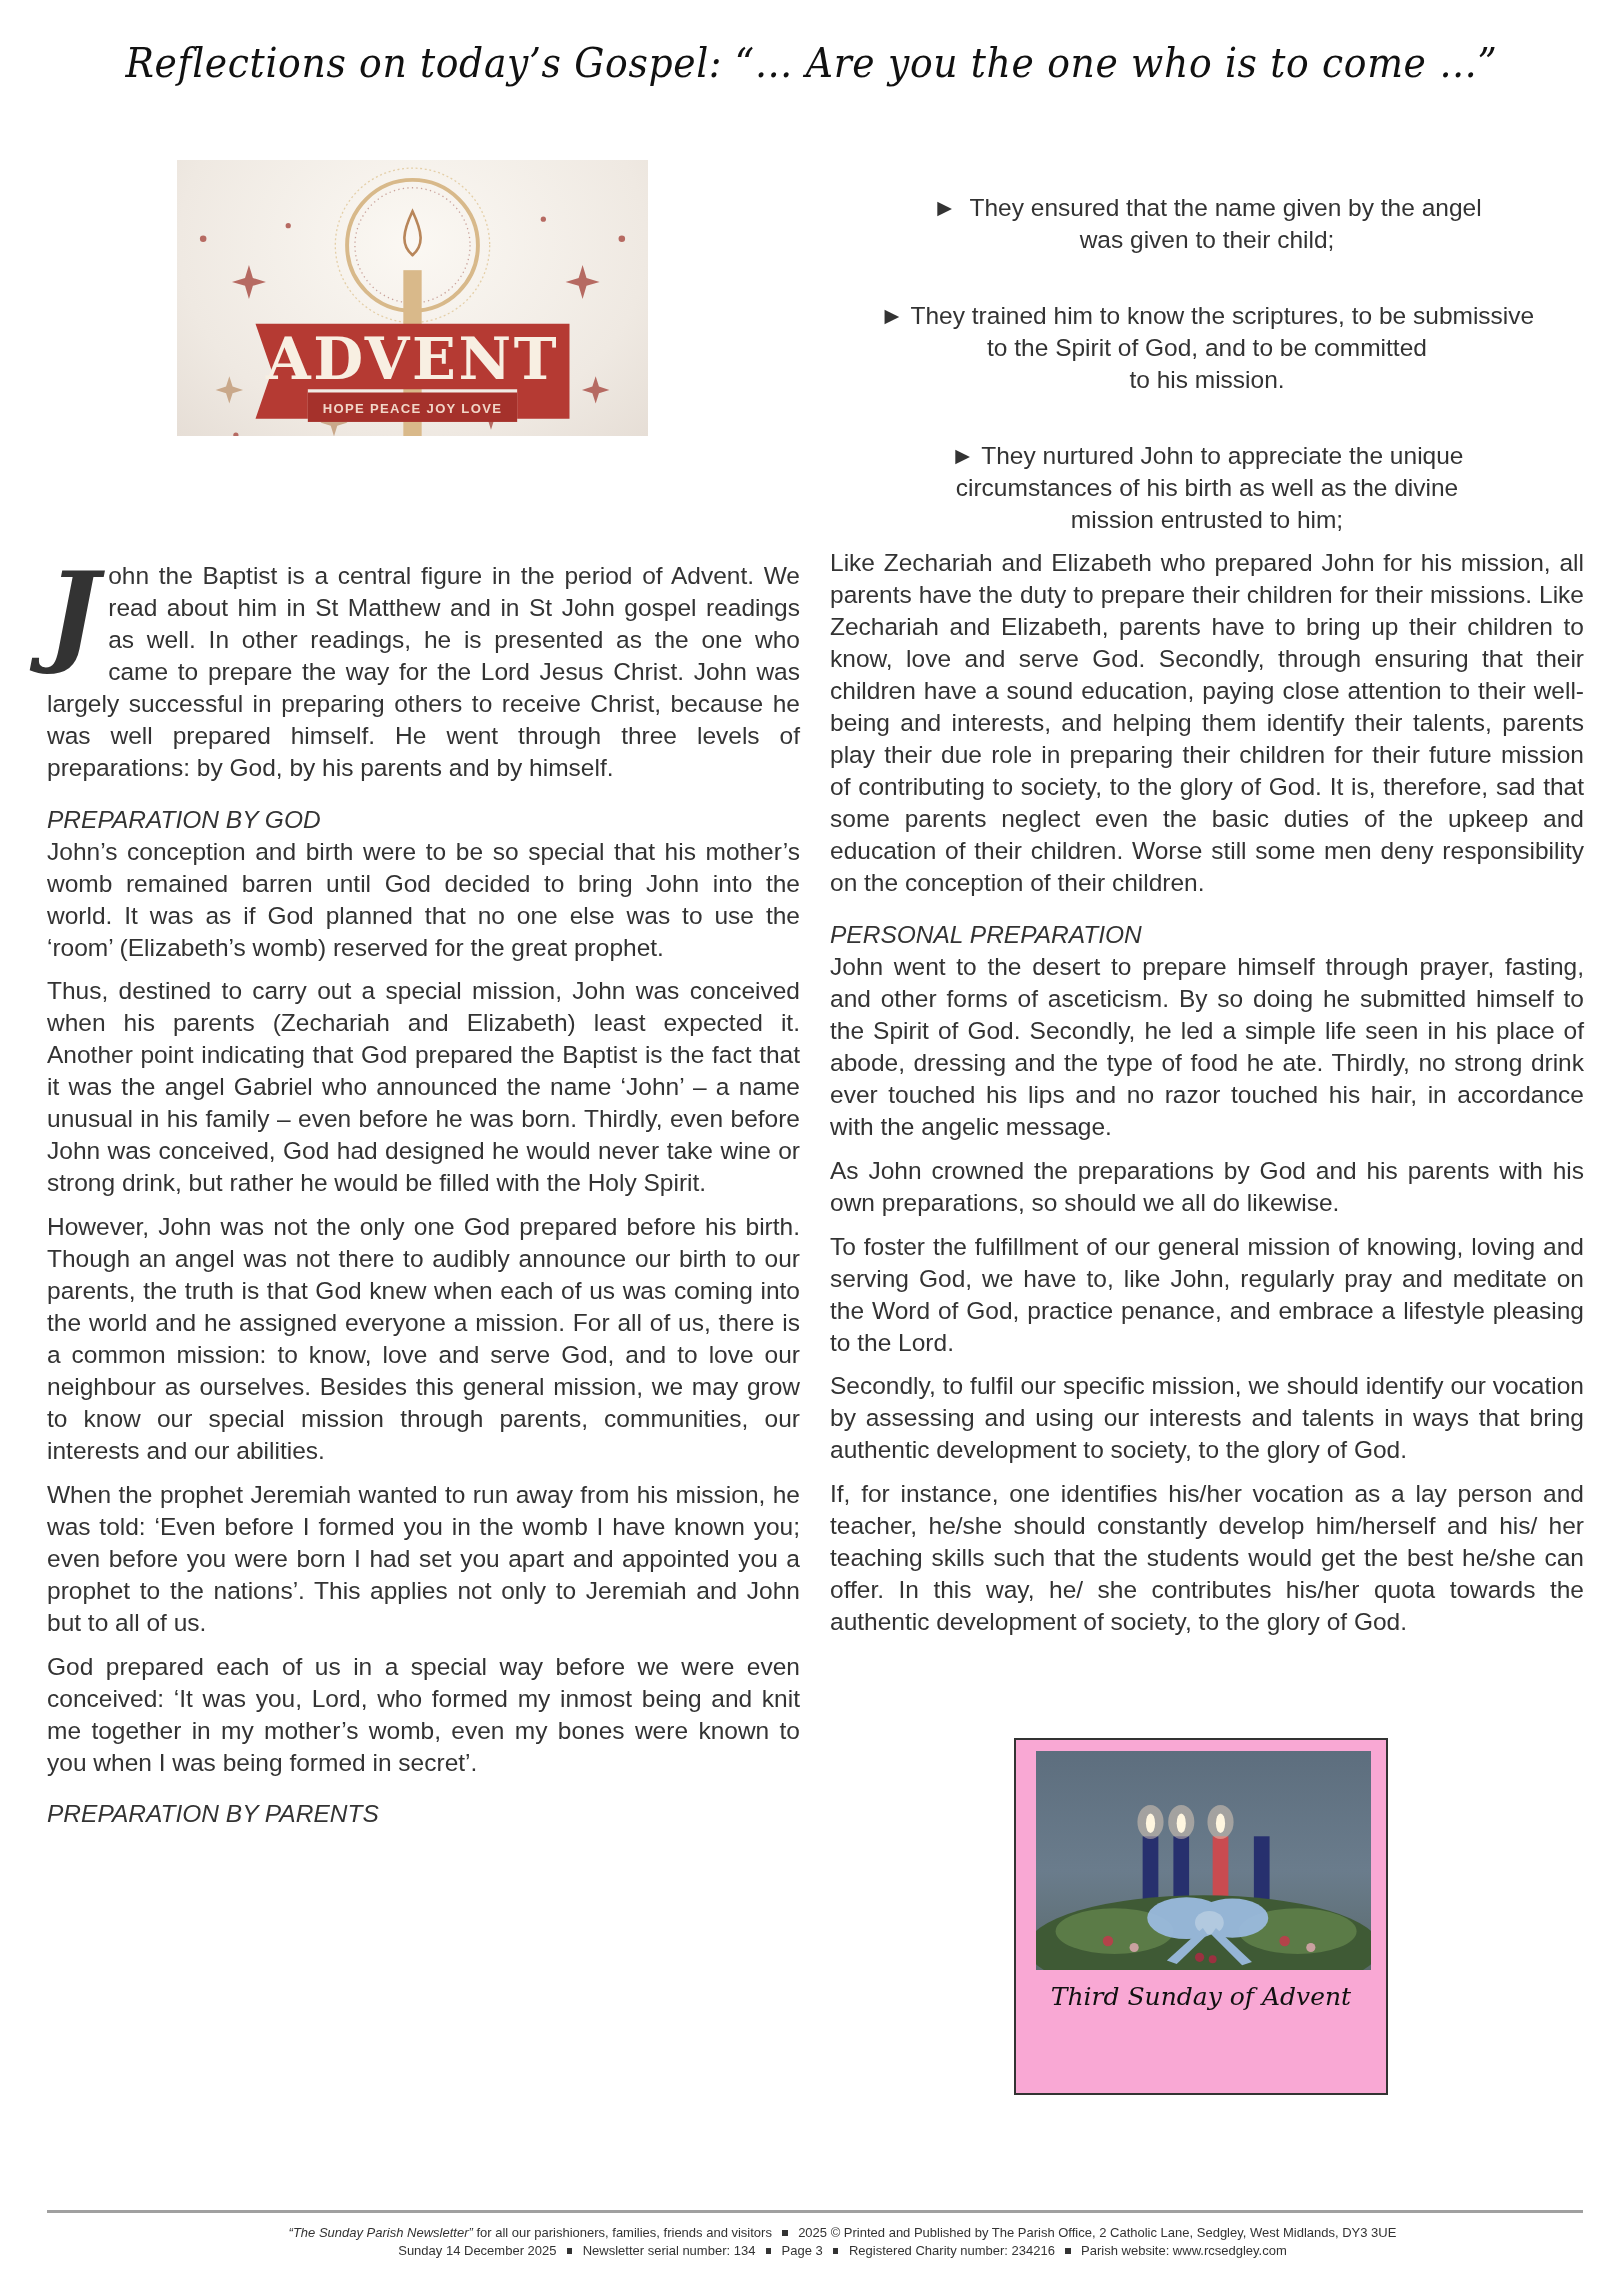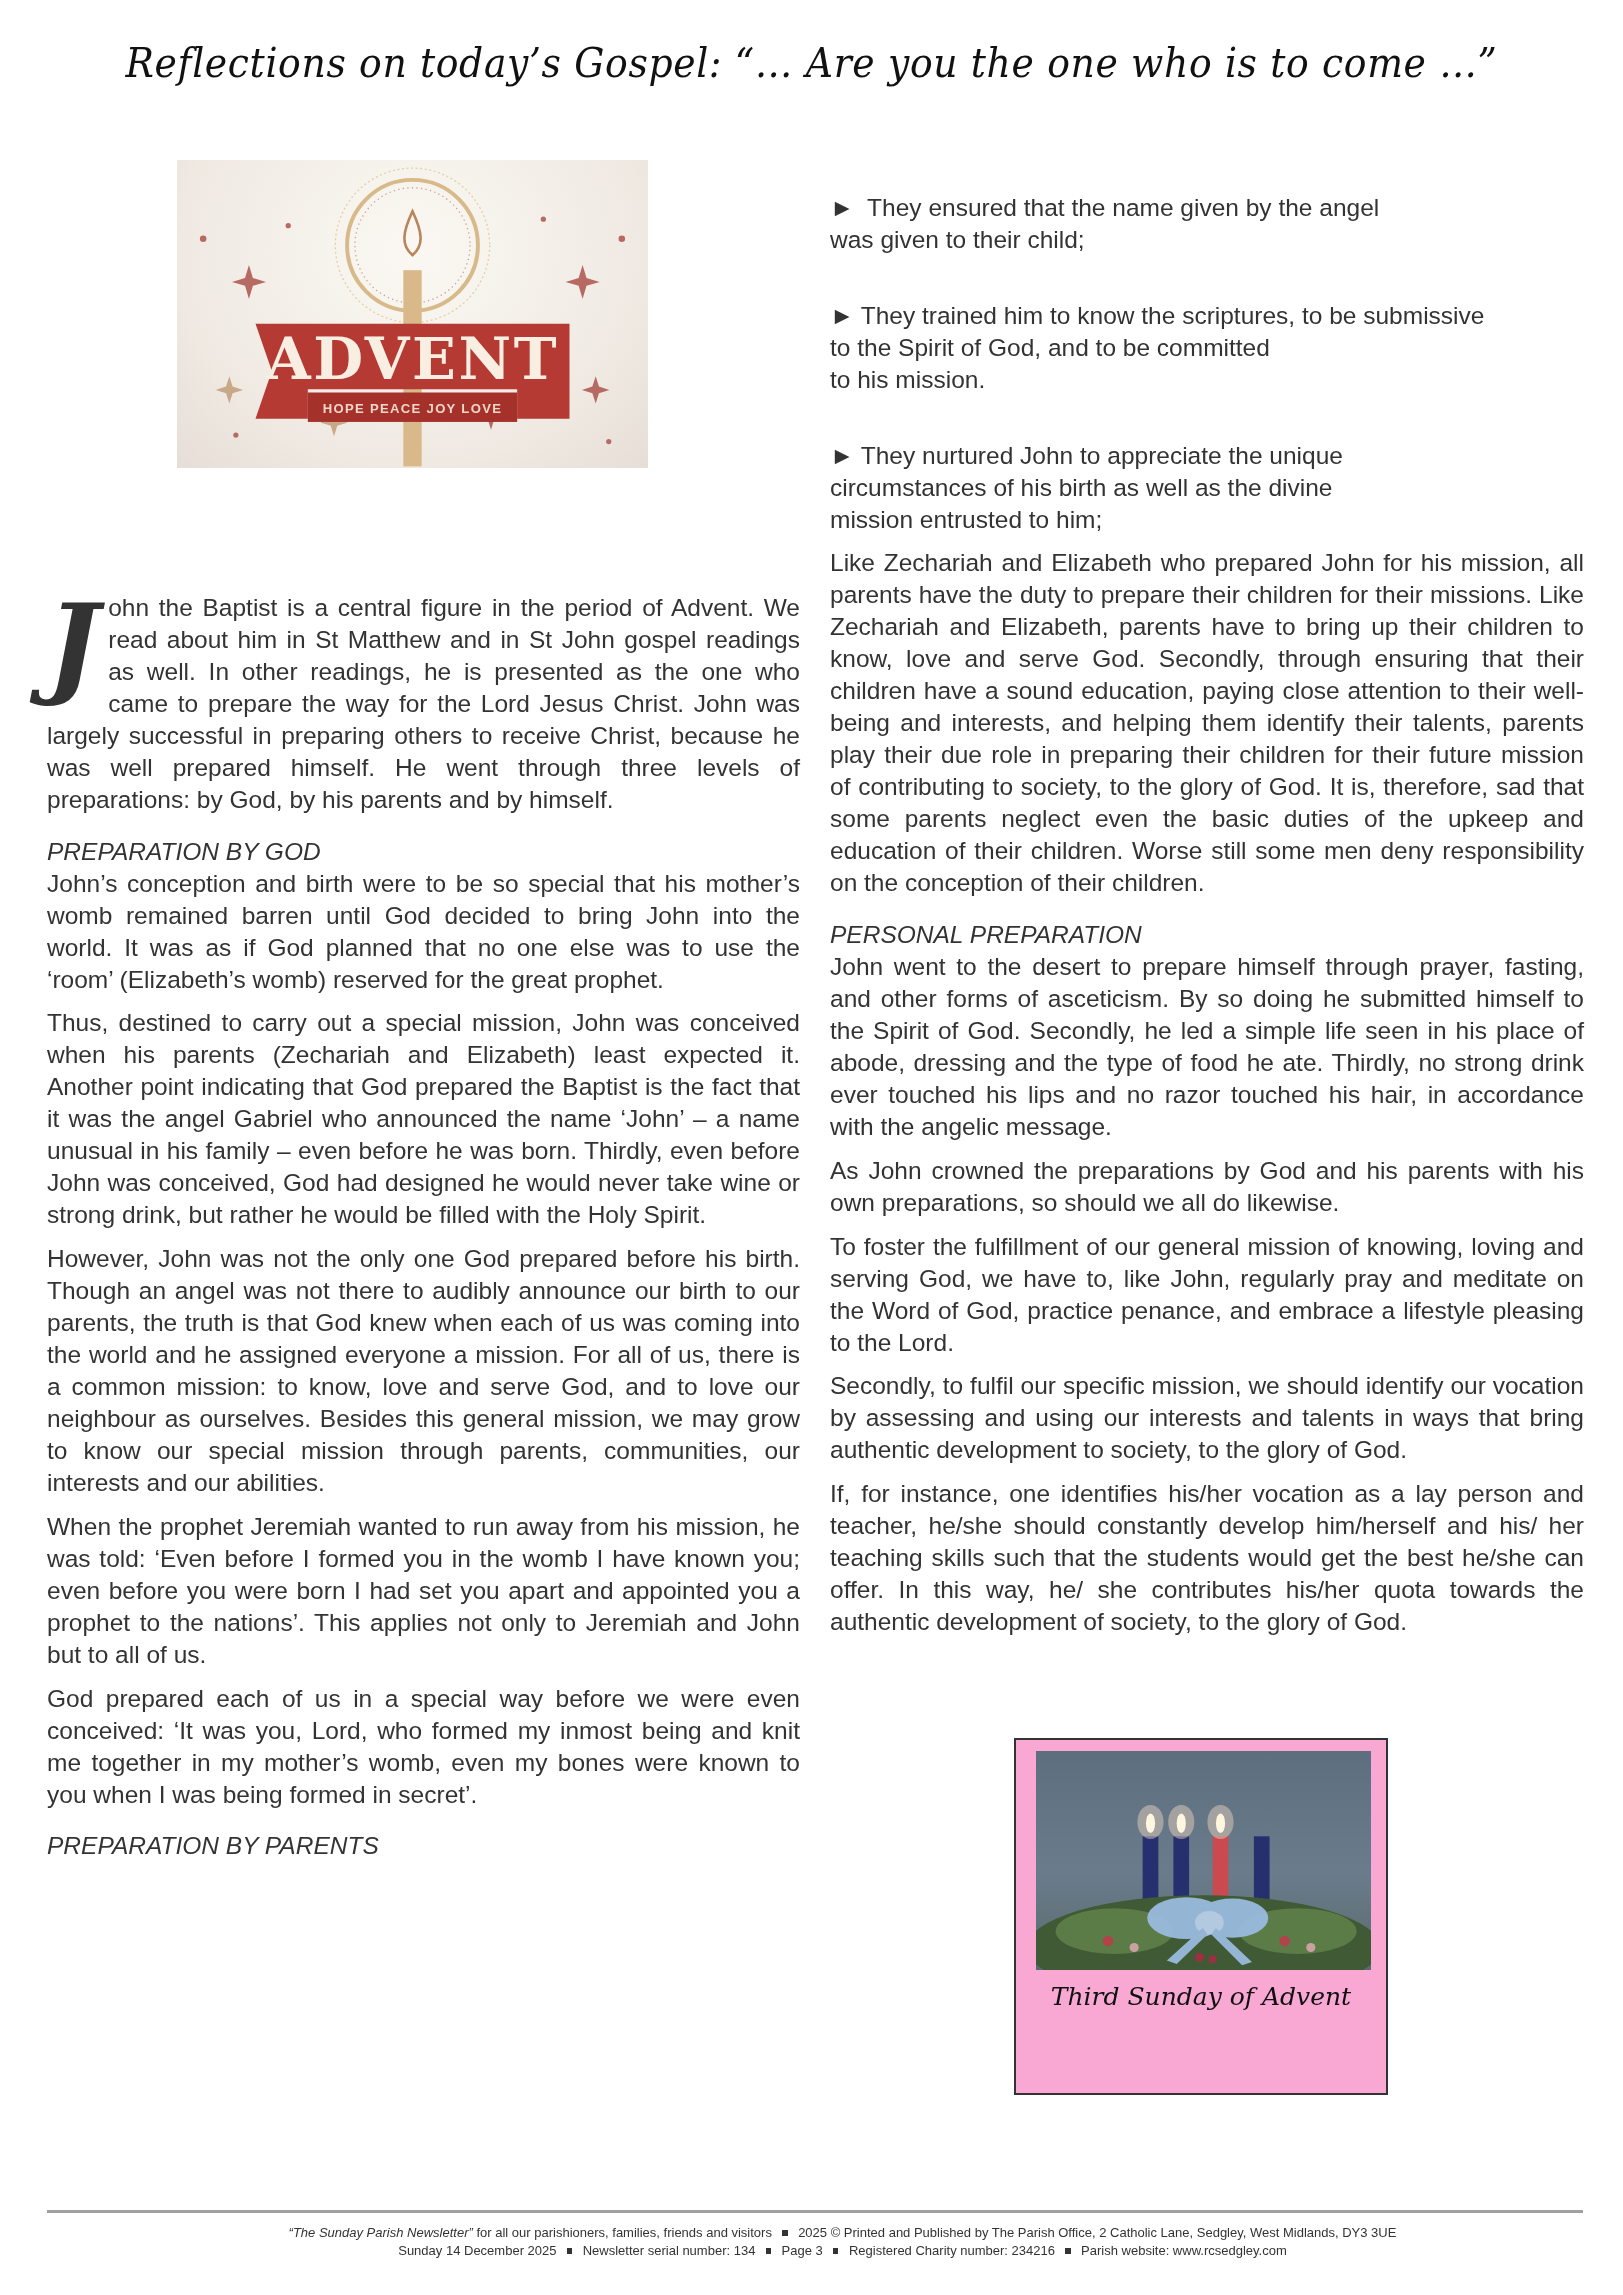--- a/index.html
+++ b/index.html
@@ -9,31 +9,31 @@
       font-family: "DejaVu Serif", serif; font-style: italic; font-size: 41px; color: #111;
       letter-spacing: 0.7px; transform: scaleX(0.92); transform-origin: center;
     }
     .col { position: absolute; font-family: "Liberation Sans", sans-serif; font-size: 24.5px; line-height: 32px; color: #333; }
     .col-left { left: 47px; top: 160px; width: 753px; }
     .col-right { left: 830px; top: 160px; width: 754px; }
     .col p { margin: 0 0 11.8px 0; text-align: justify; }
     .col p.noj { text-align: left; }
     .heading { font-style: italic; margin: 0; }
     .advent-img {
-      position: relative; width: 471px; height: 308px; margin: 0 0 0 130px;
+      position: relative; width: 471px; height: 276px; margin: 0 0 0 130px;
       background: radial-gradient(ellipse at 50% 30%, #fbf8f3 0%, #efe9e2 70%, #e6ded6 100%);
       overflow: hidden;
     }
     .spacer-after-img { height: 124px; }
     .dropcap-wrap { position: relative; }
     .dropcap {
       float: left; font-family: "DejaVu Serif", serif; font-size: 110px; line-height: 92px;
       font-weight: bold; color: #333; margin: 6.5px 9.2px 0 0; font-style: italic;
     }
-    .bullet { margin: 0 0 11.8px 0; text-align: left; }
+    .bullet { margin: 0 0 11.8px 0; text-align: center; }
     .bullet .tri { display: inline-block; margin-right: 6.5px; }
     .caption-box {
       position: absolute; left: 1014px; top: 1738px; width: 370px; height: 353px;
       border: 2px solid #333; background: #f9a8d4;
     }
     .candles-img {
       position: absolute; left: 19.6px; top: 10.5px; width: 335px; height: 219px;
       background: linear-gradient(180deg, #5d6e7e 0%, #6a7c8c 55%, #5a6a6c 100%); overflow: hidden;
     }
     .caption {

